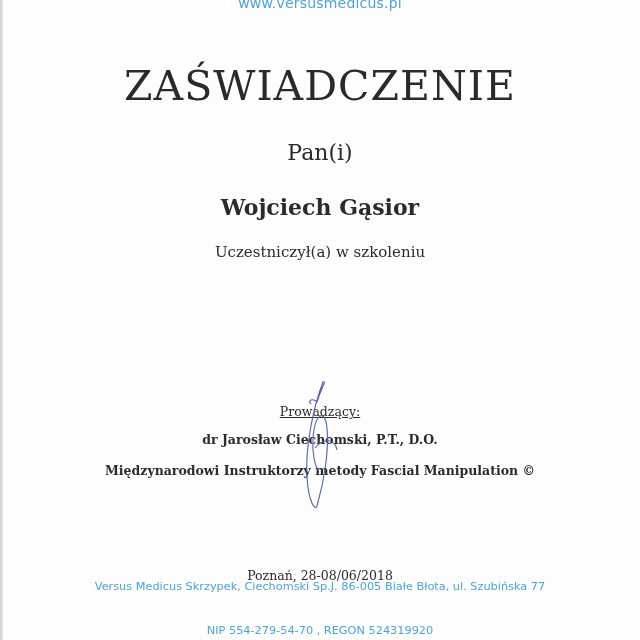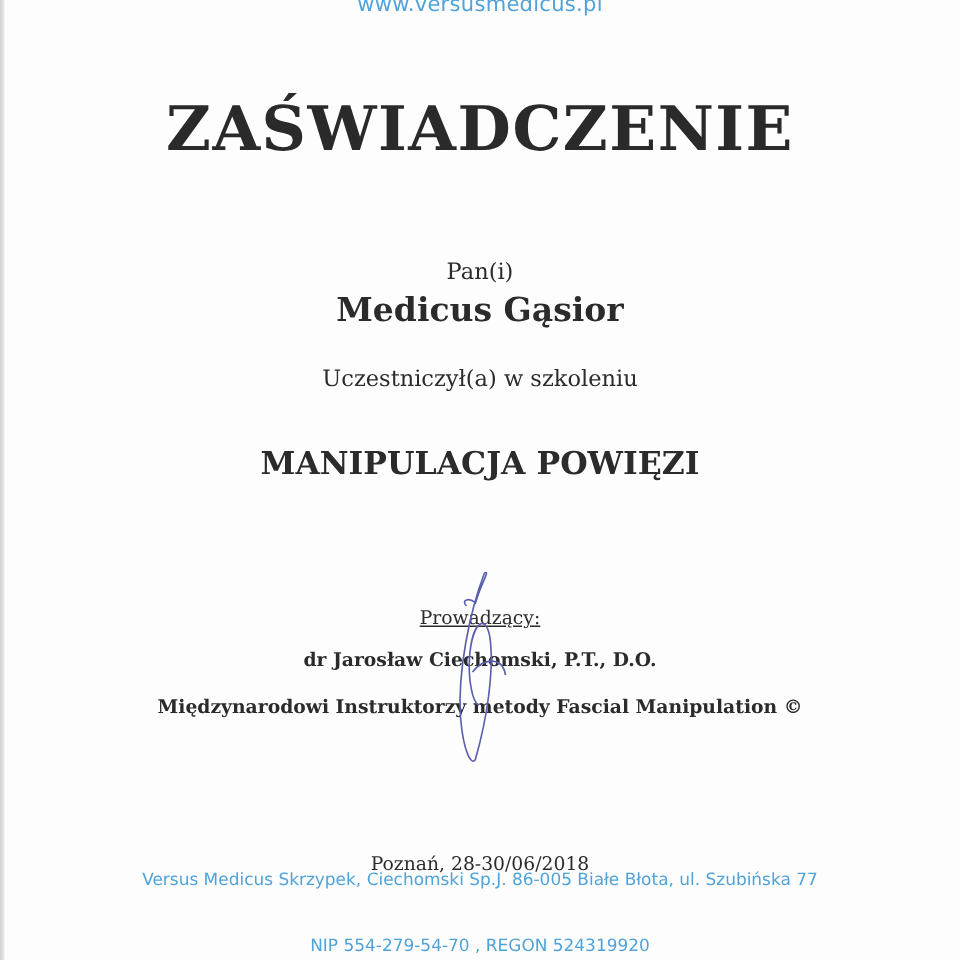--- a/index.html
+++ b/index.html
@@ -2,53 +2,52 @@
 <html><head>
 <meta charset="utf-8">
 <style>
   html, body { margin:0; padding:0; }
   body { width:640px; height:640px; background:#fdfdfd; position:relative; overflow:hidden;
          font-family:"DejaVu Serif", "Liberation Serif", serif; color:#2b2b2b; }
   .edge { position:absolute; left:0; top:0; width:3px; height:640px;
           background:linear-gradient(to right,#cfcfcf,#eaeaea); }
   .abs { position:absolute; left:0; width:640px; text-align:center; white-space:nowrap; }
   .url { top:-5px; font-family:"DejaVu Sans","Liberation Sans",sans-serif; font-size:14px; color:#4fa3d9; letter-spacing:0.2px; }
-  .title { top:62px; font-size:41px; font-weight:bold; letter-spacing:1px; color:#2a2a2a; }
-  .pan { top:172px; font-size:15px; }
+  .title { top:62px; font-size:41px; font-weight:normal; letter-spacing:1px; color:#2a2a2a; }
+  .pan { top:140px; font-size:22px; }
   .name { top:194px; font-size:22px; font-weight:bold; }
   .took { top:243px; font-size:15px; }
   .course { top:296px; font-size:21px; font-weight:bold; line-height:25.5px; }
   .prow { top:404px; font-size:12.5px;text-decoration:underline; }
   .instr { top:432px; font-size:12.5px; font-weight:bold; }
   .inst2 { top:463px; font-size:12.5px; font-weight:bold; }
   .date { top:568px; font-size:12.5px; }
   .foot1 { top:580px; font-family:"DejaVu Sans","Liberation Sans",sans-serif; font-size:11.3px; color:#4fa3d9; }
   .foot2 { top:624px; font-family:"DejaVu Sans","Liberation Sans",sans-serif; font-size:11.3px; color:#4fa3d9; }
   .sig { position:absolute; left:285px; top:378px; width:60px; height:135px; }
 </style>
 </head>
 <body>
 
 <div class="edge"></div>
 
 <div class="abs url">www.versusmedicus.pl</div>
 
 <div class="abs title">ZAŚWIADCZENIE</div>
 <div class="abs pan">Pan(i)</div>
-<div class="abs name">Medicus Gąsior</div>
+<div class="abs name">Wojciech Gąsior</div>
 <div class="abs took">Uczestniczył(a) w szkoleniu</div>
 
 <div class="abs course">
-  <div>MANIPULACJA POWIĘZI</div>
 </div>
 
 <div class="abs prow">Prowadzący:</div>
 <div class="abs instr">dr Jarosław Ciechomski, P.T., D.O.</div>
 <div class="abs inst2">Międzynarodowi Instruktorzy metody Fascial Manipulation ©</div>
 
 <svg class="sig" viewBox="0 0 60 135">
   <path d="M26 26 C22 22, 28 20, 32 24 C36 10, 42 2, 38 4 C28 30, 20 70, 22 100 C24 125, 30 133, 32 128 C40 100, 44 70, 42 50 C40 30, 30 35, 28 60 C27 75, 30 90, 34 92 M30 70 C38 60, 50 60, 52 72" fill="none" stroke="#5a5fae" stroke-width="1.1"></path>
 </svg>
 
-<div class="abs date">Poznań, 28-30/06/2018</div>
+<div class="abs date">Poznań, 28-08/06/2018</div>
 
 <div class="abs foot1">Versus Medicus Skrzypek, Ciechomski Sp.J. 86-005 Białe Błota, ul. Szubińska 77</div>
 <div class="abs foot2">NIP 554-279-54-70 , REGON 524319920</div>
 
 </body></html>

